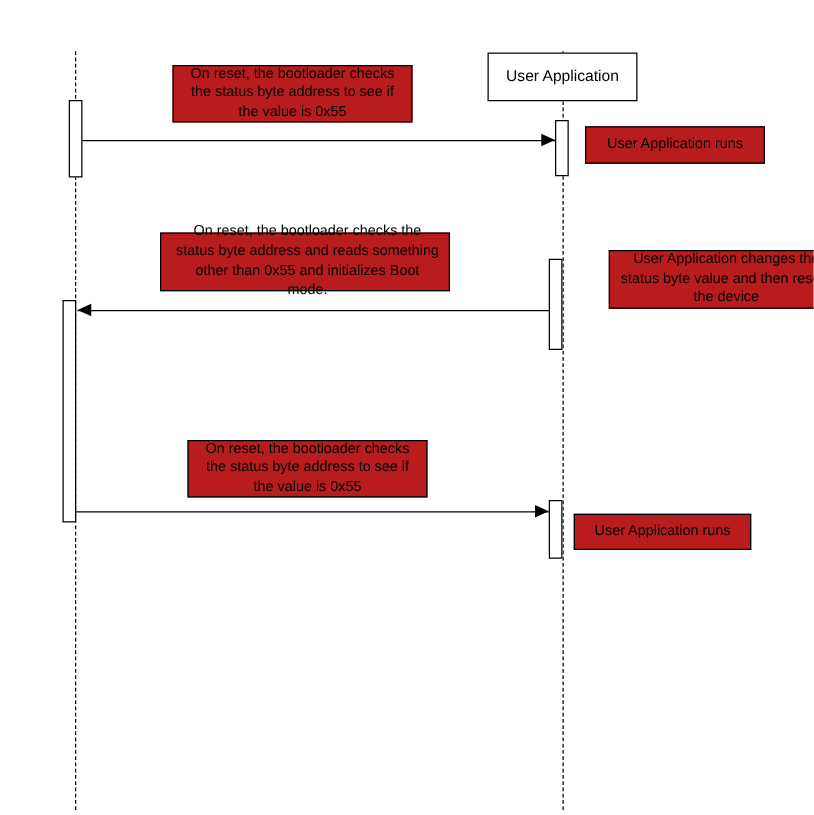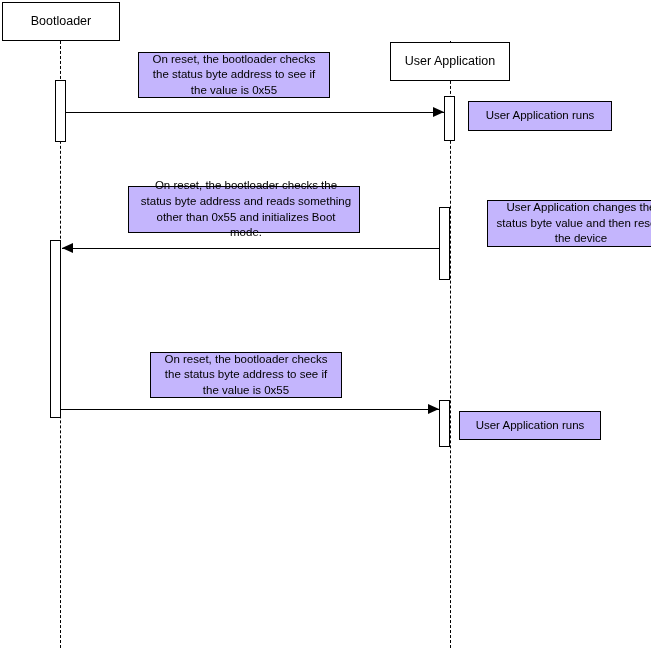--- a/index.html
+++ b/index.html
@@ -37,21 +37,21 @@
   }
   .activation {
     position: absolute;
     border: 1px solid #000000;
     background: #ffffff;
     box-sizing: border-box;
   }
   .note {
     position: absolute;
     border: 1px solid #000000;
-    background: #c4b5fd;
+    background: #b91c1c;
     box-sizing: border-box;
     display: flex;
     align-items: center;
     justify-content: center;
     text-align: center;
     font-size: 11.5px;
     color: #000000;
     line-height: 1.35;
     padding: 3px 6px;
   }
@@ -78,23 +78,20 @@
   }
 </style>
 </head>
 <body>
 
 <div id="canvas">
 
   <div class="lifeline-line" style="left:60px; top:41px; height:607px;"></div>
   <div class="lifeline-line" style="left:450px; top:41px; height:607px;"></div>
 
-  <div class="lifeline-header" style="left:2px; top:2px; width:118px; height:39px;">
-    <span>Bootloader</span>
-  </div>
   <div class="lifeline-header" style="left:390px; top:2px; width:120px; height:39px;margin-top:40px;">
     <span>User Application</span>
   </div>
 
   <div class="activation" style="left:55px; top:80px; width:11px; height:62px;"></div>
   <div class="activation" style="left:444px; top:96px; width:11px; height:45px;"></div>
   <div class="activation" style="left:439px; top:207px; width:11px; height:73px;"></div>
   <div class="activation" style="left:50px; top:240px; width:11px; height:178px;"></div>
   <div class="activation" style="left:439px; top:400px; width:11px; height:47px;"></div>
 

